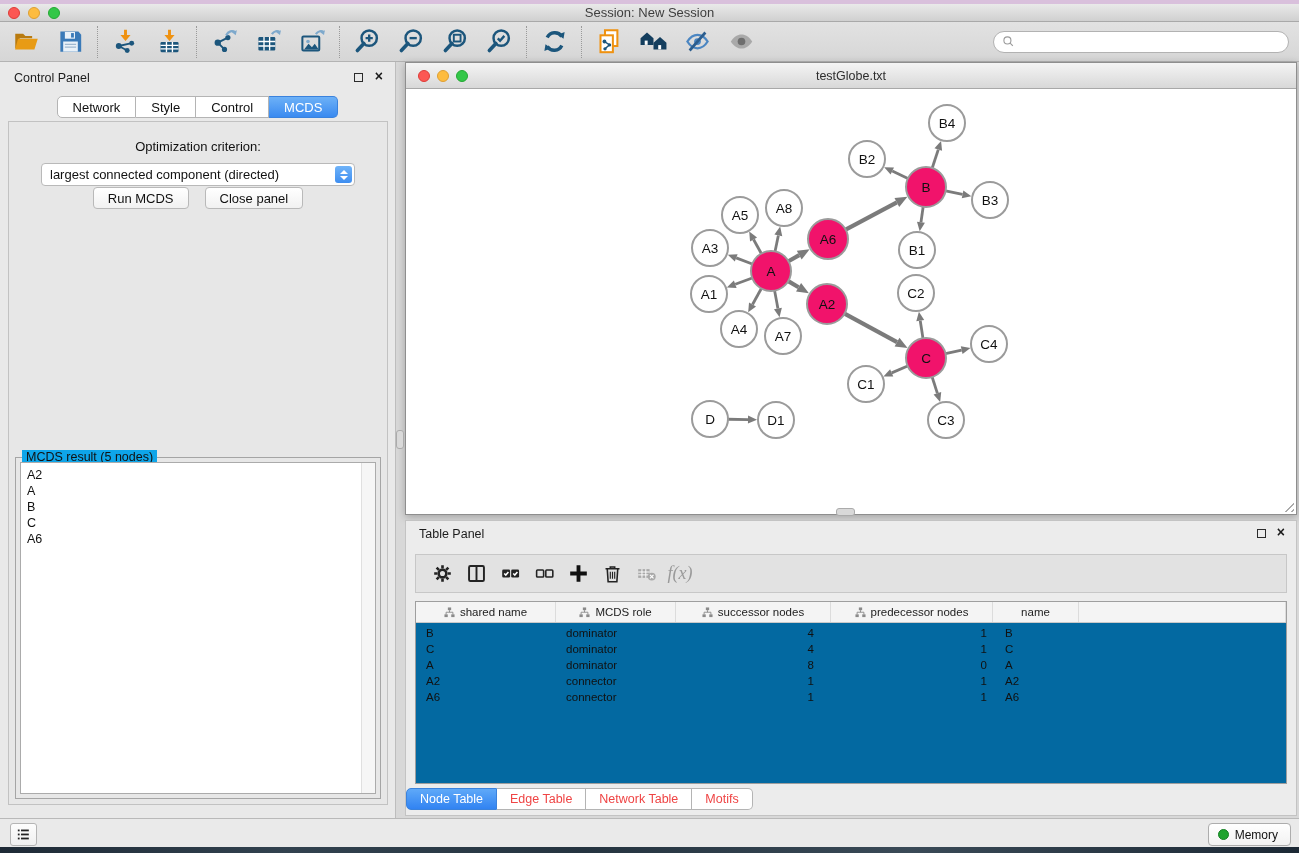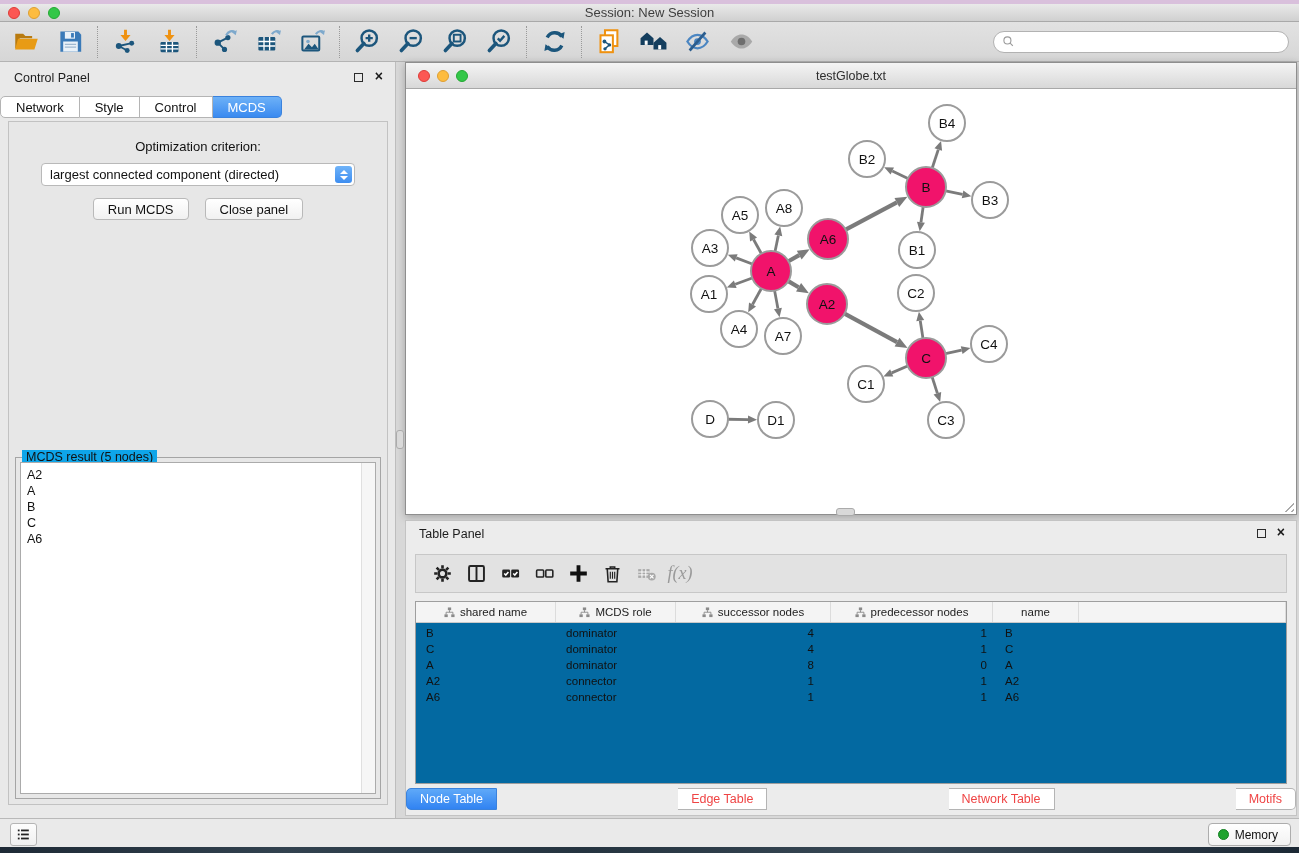--- a/index.html
+++ b/index.html
@@ -32,37 +32,37 @@
   .search-field input { border:none; outline:none; flex:1; font-size:12px; background:transparent; font-family:"Liberation Sans",sans-serif; }
 
   
   .control-panel { position:absolute; top:62px; left:0; width:396px; height:756px; background:#e9e9e9; border-right:1px solid #bdbdbd; }
   .panel-titlebar { position:relative; height:30px; }
   .panel-title { position:absolute; left:14px; top:9px; font-size:12.5px; color:#1c1c1c; }
   .panel-float { position:absolute; top:11px; width:9px; height:9px; border:1.6px solid #2b2b2b; background:transparent; }
   .panel-close { position:absolute; top:5px; font-size:14px; font-weight:900; color:#1b1b1b; line-height:18px; }
   .cp-float { right:32px; } .cp-close { right:12px; }
 
-  .seg-tabs { position:absolute; top:34px; left:0; right:0; display:flex; justify-content:flex-start; }
+  .seg-tabs { position:absolute; top:34px; left:0; right:0; display:flex; justify-content:center; }
   .seg-tab { height:22px; padding:0 15px; background:#fff; border:1px solid #b4b4b4; border-left:none;
     font-size:13px; color:#111; display:flex; align-items:center; cursor:default; }
   .seg-tab:first-child { border-left:1px solid #b4b4b4; border-radius:5px 0 0 5px; }
   .seg-tab:last-child { border-radius:0 5px 5px 0; }
   .seg-tab.active { background:linear-gradient(#6db1f7,#3a8af0); color:#fff; border-color:#3a82dd; }
 
   .cp-content { position:absolute; top:59px; left:8px; right:7px; bottom:13px;
     background:#e7e7e7; border:1px solid #c2c2c2; }
   .opt-label { margin-top:17px; text-align:center; font-size:13px; color:#111; }
   .dropdown { margin:9px auto 0; width:314px; height:23px; background:#fff; border:1px solid #b9b9b9; border-radius:4px;
     display:flex; align-items:center; padding-left:8px; position:relative; font-size:13px; color:#111; }
   .dd-stepper { position:absolute; right:2px; top:2px; bottom:2px; width:17px; border-radius:3px;
     background:linear-gradient(#6fb3f9,#3e8ef0); display:flex; flex-direction:column; align-items:center; justify-content:center; gap:2px; }
   .dd-stepper i { width:0; height:0; border-left:4px solid transparent; border-right:4px solid transparent; display:block; }
   .dd-up { border-bottom:4.5px solid #fff; } .dd-down { border-top:4.5px solid #fff; }
-  .cp-buttons { margin-top:12px; display:flex; justify-content:center; gap:16px; }
+  .cp-buttons { margin-top:1px; display:flex; justify-content:center; gap:16px; }
   .btn { height:22px; padding:0 14px; background:linear-gradient(#ffffff,#f1f1f1); border:1px solid #b9b9b9;
     border-radius:4px; font-size:13px; color:#111; font-family:"Liberation Sans",sans-serif; }
 
   .fieldset { position:absolute; left:6px; right:6px; top:335px; bottom:5px; border:1px solid #a5a5a5; }
   .legend { position:absolute; top:-8px; left:6px; background:#0ea5e9; padding:0 4px; font-size:12.5px; color:#111; }
   .result-list { position:absolute; inset:4px; background:#fff; border:1px solid #ababab; padding:4px 0 0 6px; overflow:hidden; }
   .result-item { font-size:12.5px; line-height:16px; color:#111; }
   .scroll-track { position:absolute; right:0; top:0; bottom:0; width:14px; background:#f6f6f6; border-left:1px solid #e0e0e0; }
 
   
@@ -93,21 +93,21 @@
   .dt-header { display:grid; grid-template-columns:140px 120px 155px 162px 86px 1fr; height:21px;
     background:#f4f4f4; border-bottom:1px solid #c9c9c9; }
   .dt-hcell { display:flex; align-items:center; justify-content:center; gap:5px; font-size:11.5px; color:#222;
     border-right:1px solid #dcdcdc; }
   .dt-row { display:grid; grid-template-columns:140px 120px 155px 162px 86px 1fr; height:16px; }
   .dt-cell { font-size:11.5px; color:#111; line-height:16px; white-space:nowrap; overflow:hidden; }
   .dt-cell.c0 { padding-left:10px; } .dt-cell.c1 { padding-left:10px; }
   .dt-cell.c2 { text-align:right; padding-right:17px; } .dt-cell.c3 { text-align:right; padding-right:6px; }
   .dt-cell.c4 { padding-left:12px; }
   .dt-body { padding-top:2px; }
-  .bottom-tabs { position:absolute; bottom:5px; left:0; right:0; display:flex; justify-content:space-between;margin-top:28px; }
+  .bottom-tabs { position:absolute; bottom:5px; left:0; right:0; display:flex; justify-content:flex-start;margin-top:28px; }
   .bt-tab { height:22px; padding:0 13px; background:#fff; border:1px solid #b4b4b4; border-left:none;
     font-size:12.5px; color:#ef4444; display:flex; align-items:center; }
   .bt-tab:first-child { border-left:1px solid #b4b4b4; border-radius:5px 0 0 5px; }
   .bt-tab:last-child { border-radius:0 5px 5px 0; }
   .bt-tab.active { background:linear-gradient(#5fa9f8,#3183f2); color:#fff; border-color:#3a82dd; }
 
   
   .status-bar { position:absolute; top:818px; left:0; right:0; height:29px; background:#eaeaea; border-top:1px solid #b9b9b9; }
   .list-btn { position:absolute; left:10px; top:4px; width:27px; height:23px; background:linear-gradient(#fdfdfd,#f0f0f0);
     border:1px solid #b5b5b5; border-radius:3px; display:flex; align-items:center; justify-content:center; }

